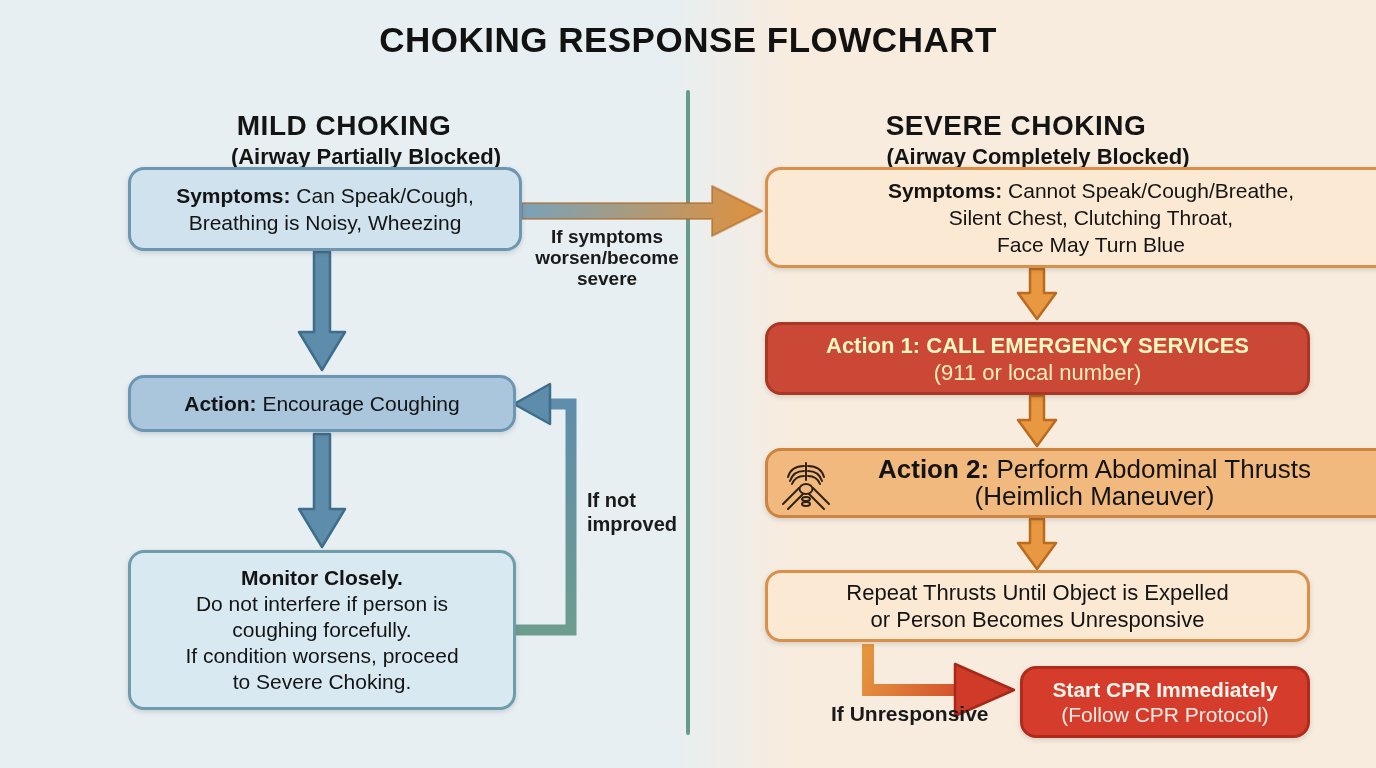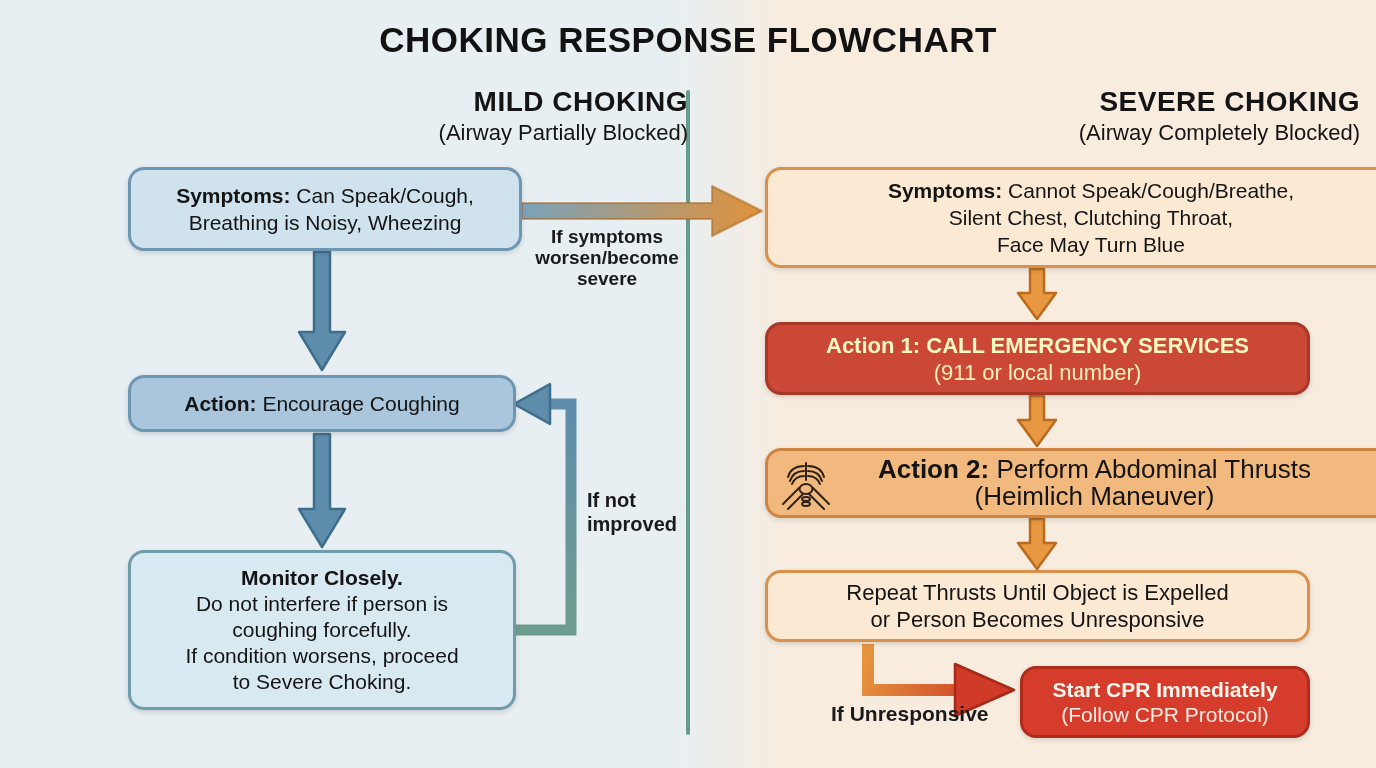--- a/index.html
+++ b/index.html
@@ -3,23 +3,23 @@
 <meta charset="utf-8">
 <style>
   html,body{margin:0;padding:0;background:#ddd;}
   #canvas{
     position:relative;width:1376px;height:768px;overflow:hidden;
     font-family:"Liberation Sans",sans-serif;color:#141414;
     background:linear-gradient(90deg,#e7eff2 0%,#e7eff2 48.5%,#f8ecdf 57.5%,#f8ecdf 100%);
   }
   .abs{position:absolute;}
   #title{left:0;top:20px;width:1376px;text-align:center;font-size:35px;font-weight:800;letter-spacing:.5px;color:#121212;}
-  .col-head{text-align:right;}
+  .col-head{text-align:center;margin-top:24px;}
   .col-head .h{font-size:28px;font-weight:800;letter-spacing:.5px;}
-  .col-head .sub{font-size:22px;font-weight:400;margin-top:2px;padding-left:44px;}
+  .col-head .sub{font-size:22px;font-weight:700;margin-top:2px;padding-left:44px;}
   #mild-head{left:0;top:86px;width:688px;}
   #severe-head{left:672px;top:86px;width:688px;}
   .node{
     border-radius:16px;border:3px solid;box-sizing:border-box;
     display:flex;flex-direction:column;align-items:center;justify-content:center;
     text-align:center;box-shadow:0 2px 5px rgba(60,60,60,.18);
   }
   .node .line{display:block;}
   .blue-light{background:#cfe2ee;border-color:#6d96b2;}
   .blue-mid{background:#a9c6dd;border-color:#6d96b2;}

